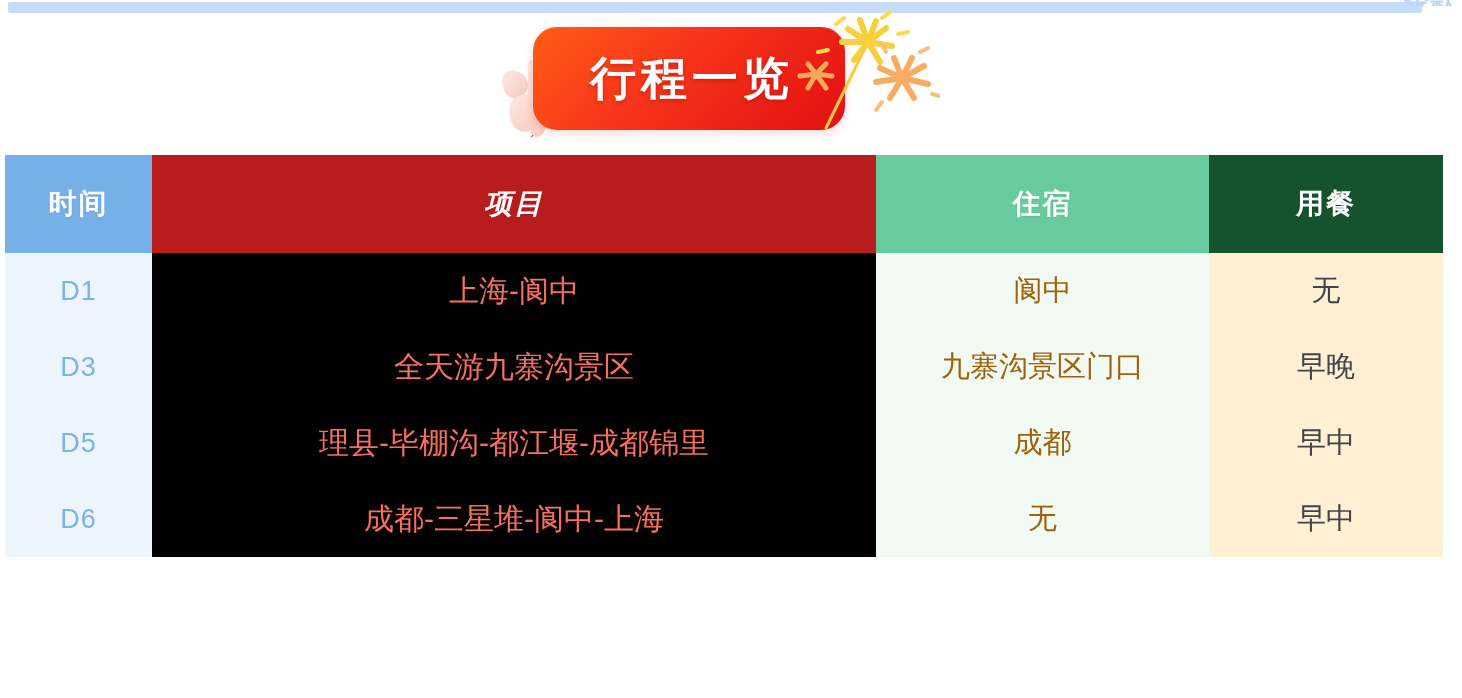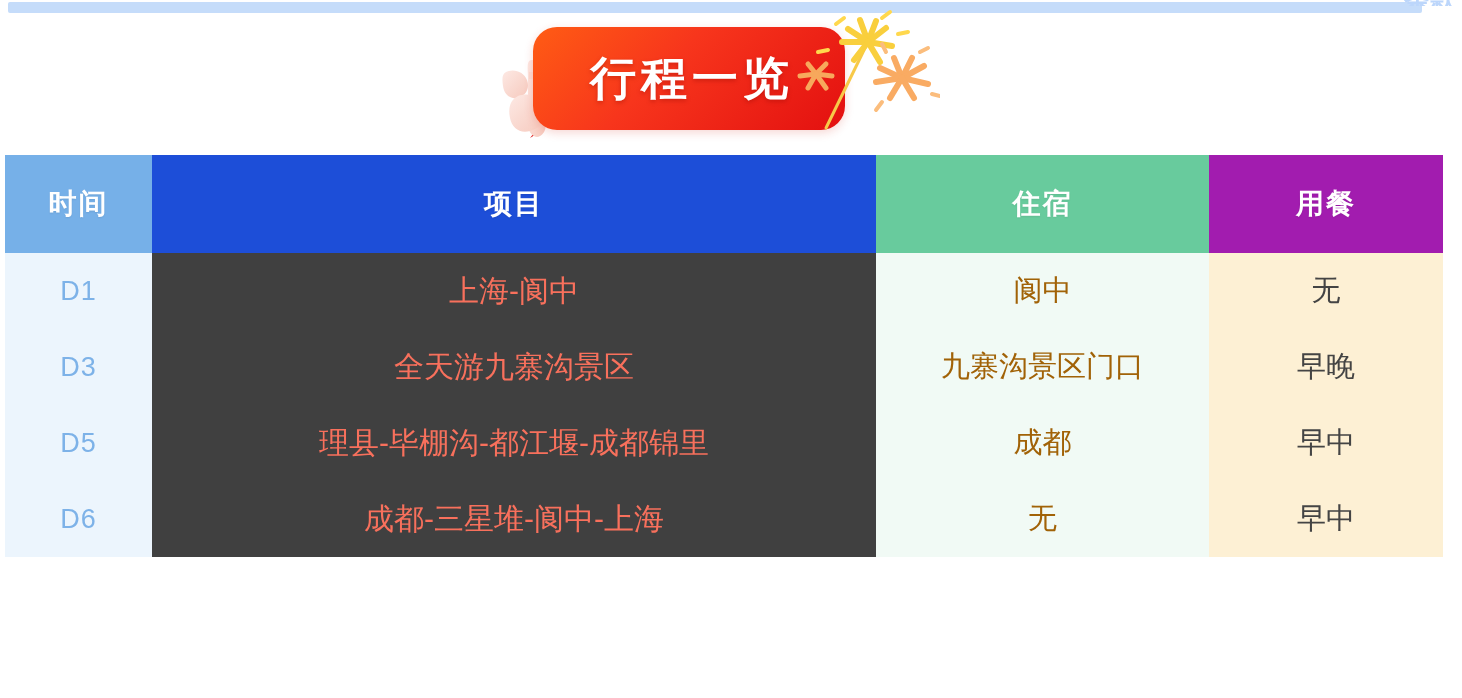--- a/index.html
+++ b/index.html
@@ -112,35 +112,35 @@
     font-weight: 700;
     letter-spacing: 2px;
     text-shadow: 0 1px 2px rgba(0,0,0,.08);
   }
   .col-time   { width: 147px; }
   .col-item   { width: 724px; }
   .col-stay   { width: 333px; }
   .col-meal   { width: 234px; }
 
   th.h-time { background: #76b0e8; }
-  th.h-item { background: #1d4ed8; }
+  th.h-item { background: #b91c1c; font-style: italic; }
   th.h-stay { background: #68cb9d; }
-  th.h-meal { background: #a21caf; }
+  th.h-meal { background: #14532d; }
 
   .schedule-table tbody tr { height: 76px; margin-top: 33px; }
 
   td.c-time {
     background: #ecf5fd;
     color: #7db2e8;
     font-size: 27px;
     font-weight: 400;
     letter-spacing: 1px;
   }
   td.c-item {
-    background: #404040;
+    background: #000000;
     color: #f8705c;
     font-size: 30px;
     font-weight: 400;
   }
   td.c-stay {
     background: #f1faf5;
     color: #a16207;
     font-size: 29px;
     font-weight: 400;
   }

